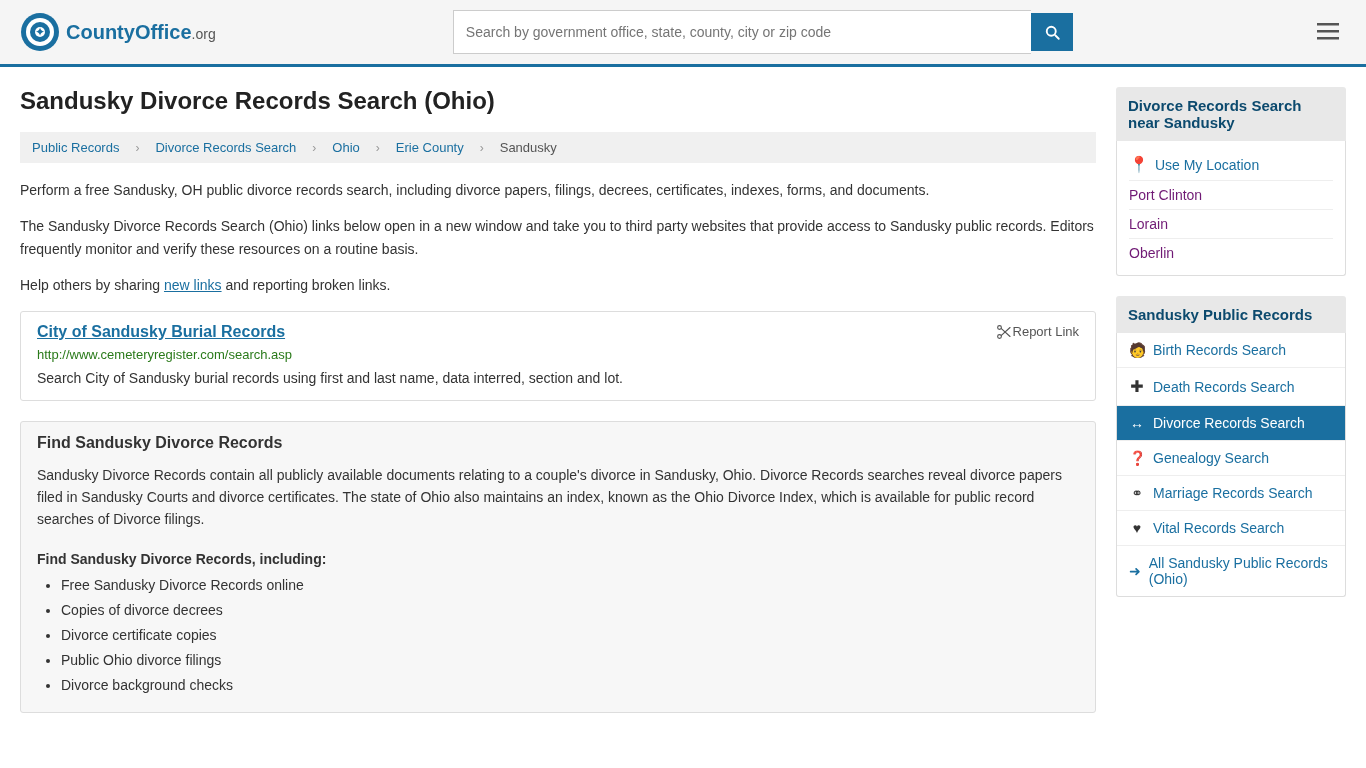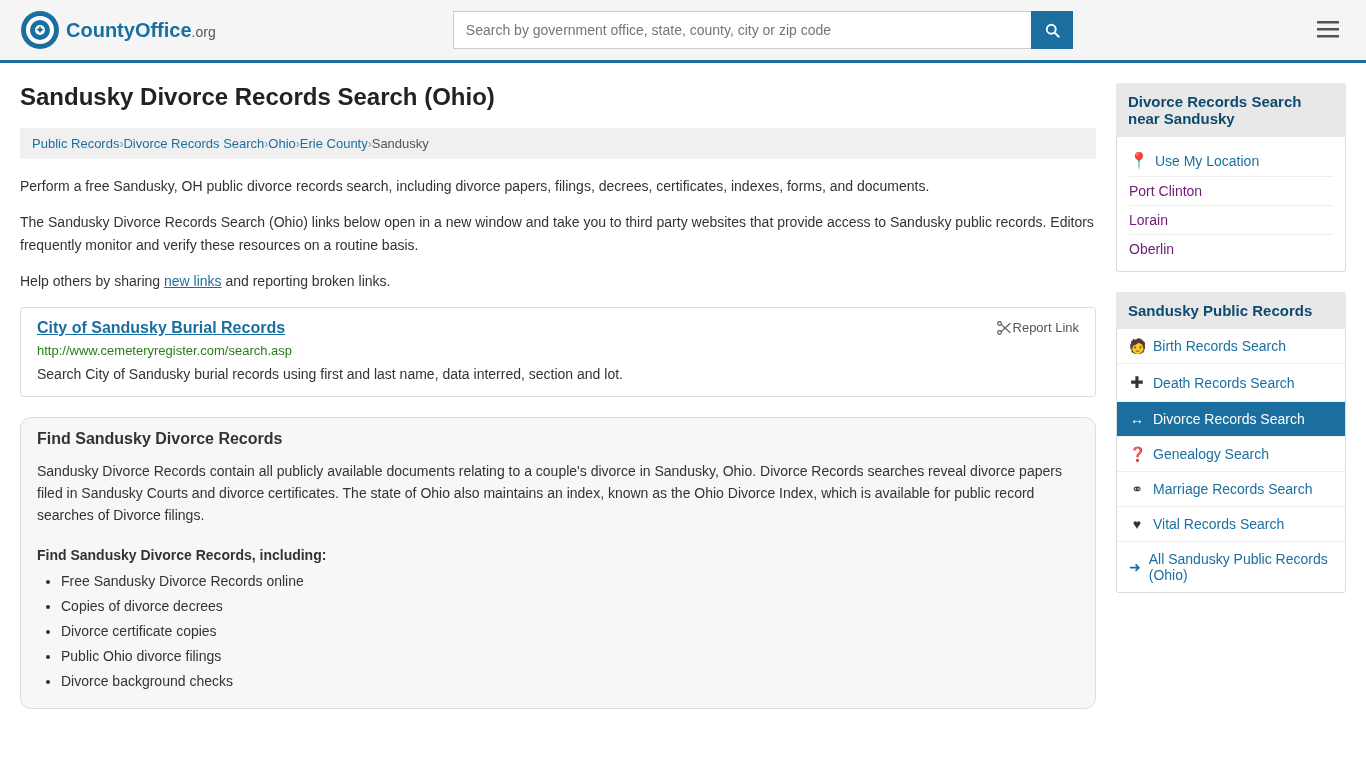--- a/index.html
+++ b/index.html
@@ -30,21 +30,21 @@
       max-width: 620px;
       margin: 0 30px;
     }
     #search-input {
       flex: 1;
       padding: 8px 12px;
       border: 1px solid #ccc;
       border-right: none;
       font-size: 14px;
       outline: none;
-      height: 38px;
+      height: 44px;
     }
     #search-button {
       background: #1a6fa0;
       border: none;
       padding: 0 12px;
       height: 38px;
       cursor: pointer;
       display: flex;
       align-items: center;
       justify-content: center;
@@ -85,21 +85,21 @@
     
     #breadcrumb {
       background: #f0f0f0;
       padding: 8px 12px;
       font-size: 13px;
       color: #555;
       margin-bottom: 16px;
       display: flex;
       align-items: center;
       flex-wrap: wrap;
-      gap: 0;
+      gap: 16px;
       margin-top: 17px;
     }
     #breadcrumb a {
       color: #1a6fa0;
       text-decoration: none;
     }
     .breadcrumb-sep { color: #999; font-size: 12px; }
 
     
     .desc-text {
@@ -150,21 +150,21 @@
     .record-card-desc {
       color: #333;
       font-size: 14px;
       line-height: 1.5;
     }
 
     
     .find-section {
       background: #f7f7f7;
       border: 1px solid #ddd;
-      border-radius: 11px;
+      border-radius: 3px;
       padding: 12px 16px;
       margin-bottom: 14px;
     }
     .find-section h3 {
       font-size: 16px;
       font-weight: bold;
       color: #333;
       margin-bottom: 12px;
     }
     .find-section p {

